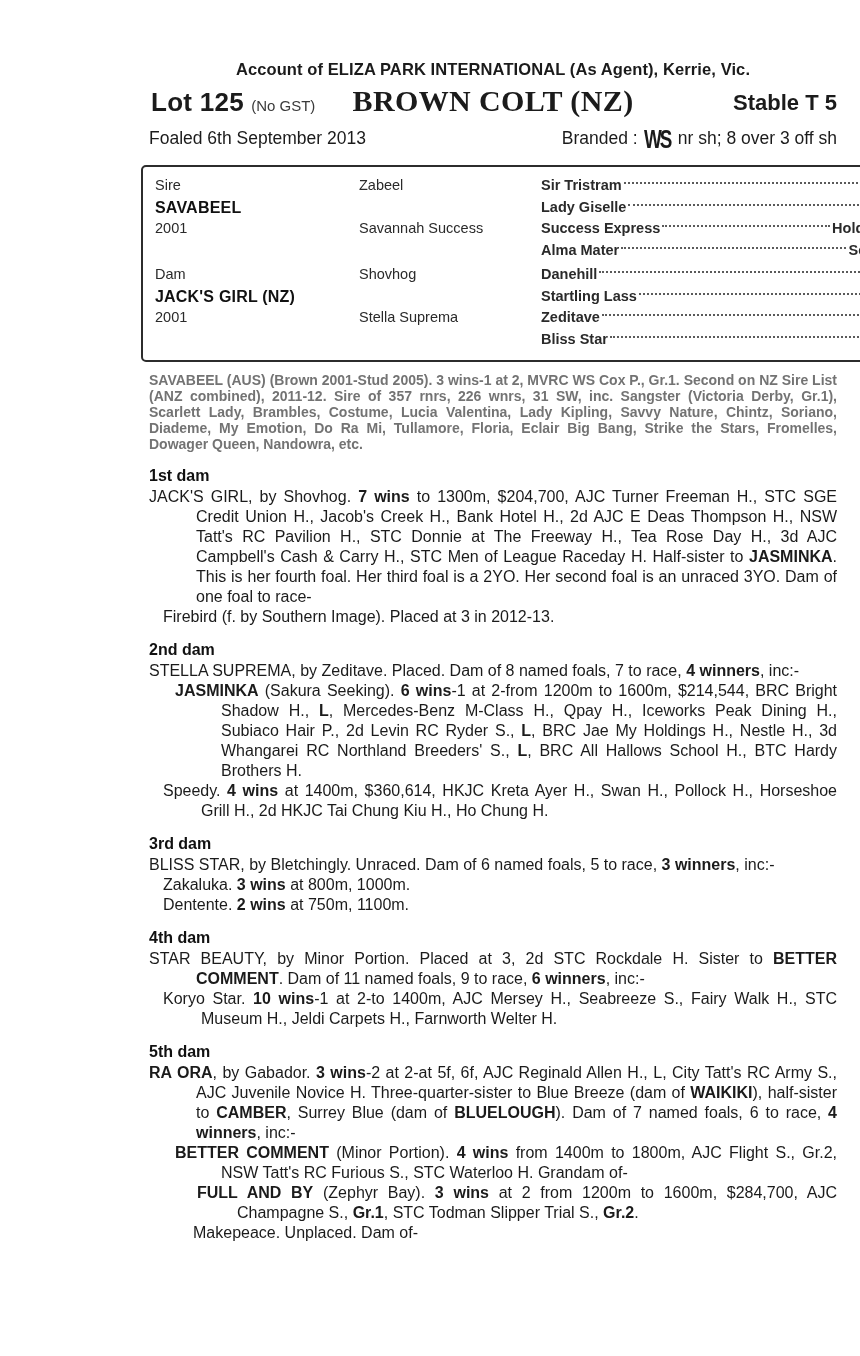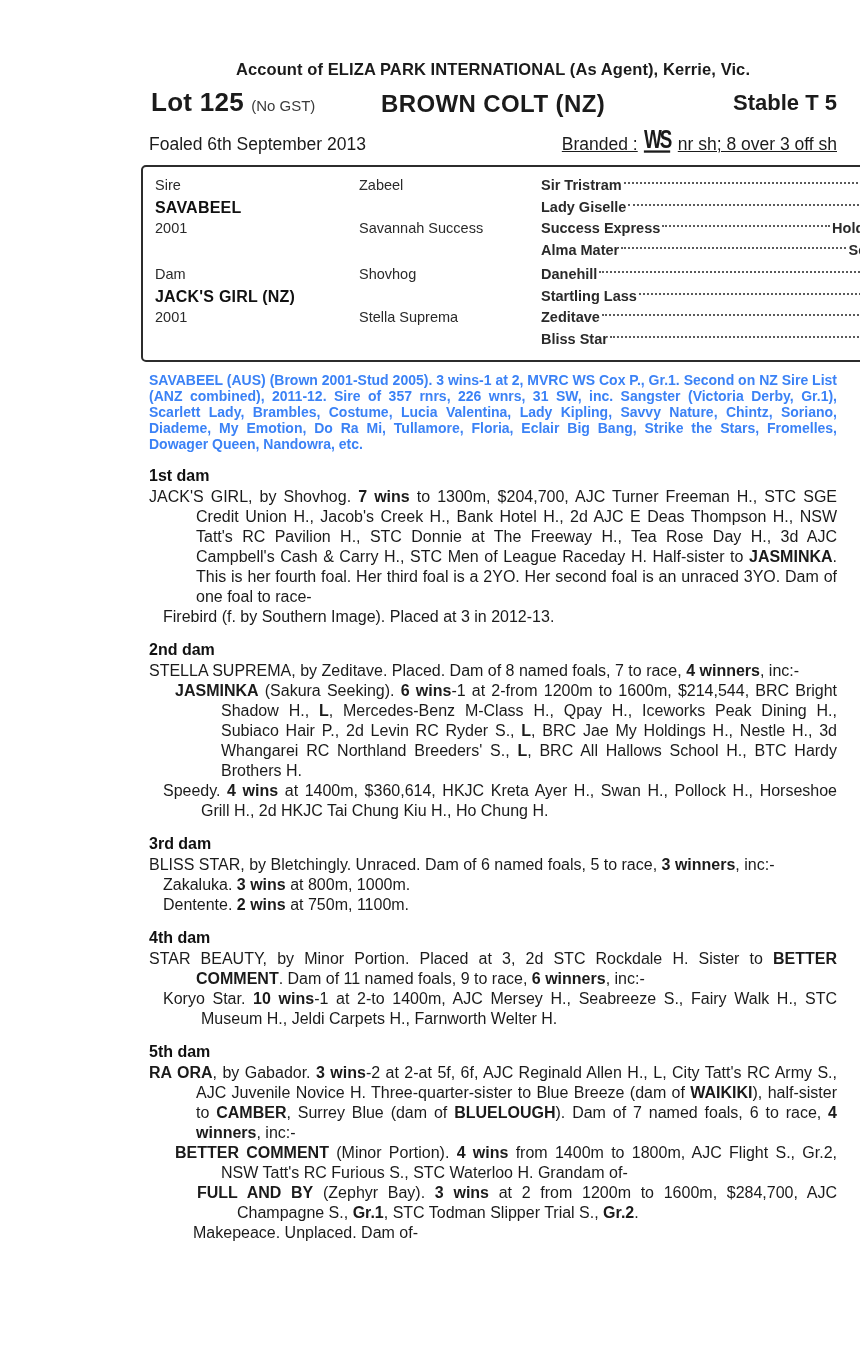--- a/index.html
+++ b/index.html
@@ -14,43 +14,43 @@
   }
   .content { position:absolute; left:113px; top:60px; width:688px;margin-left:36px; }
 
   
   .acct { font-weight:bold; font-size:16.5px; text-align:center; letter-spacing:.1px; }
   .lotrow { position:relative; margin-top:7px; height:32px; }
   .lotleft { position:absolute; left:2px; bottom:0; display:flex; align-items:baseline; }
   .lot { font-weight:800; font-size:26px; letter-spacing:.3px; }
   .nogst { font-size:15px; color:#3a3a3a; margin-left:7px; }
   .colt-title { position:absolute; left:50%; transform:translateX(-50%); bottom:0;
-    font-weight:800; font-size:24px; letter-spacing:.4px; white-space:nowrap; }
+    font-weight:800; font-size:30px; letter-spacing:.4px; white-space:nowrap;font-family:Liberation Serif, serif; }
   .stable { position:absolute; right:0; bottom:2px; font-weight:800; font-size:22px; }
   .foalrow { display:flex; justify-content:space-between; align-items:baseline;
     margin-top:10px; font-size:17.5px; }
-  .branded { display:flex; align-items:flex-end;text-decoration:underline; }
+  .branded { display:flex; align-items:flex-start; }
   .brand-mark { display:inline-block; font-weight:800; font-size:23px;
     letter-spacing:-2.5px; transform:scaleY(1.15) scaleX(.82); transform-origin:center bottom;
     margin:0 5px 0 3px; }
 
   
   .ptable { margin-top:10px; margin-left:-8px; width:835px;
     border:2px solid #2c2c2c; border-radius:5px; padding:8px 28px 10px 12px; }
   .prow { display:grid; grid-template-columns:200px 178px 1fr; column-gap:4px;
     line-height:21.5px; font-size:14.5px; color:#2a2a2a; }
   .prow.damgap { margin-top:3px; }
   .bigname { font-weight:800; font-size:16px; color:#111; letter-spacing:.2px; }
   .pc3 { display:flex; align-items:center; min-width:0;font-weight:bold; }
   .pc3 .nm, .pc3 .sr { white-space:nowrap; line-height:21.5px; }
   .leader { flex:1 1 auto; min-width:8px; border-bottom:2px dotted #5a5a5a; margin:0 2px 5px 2px; }
 
   
   .sire-summary { margin-top:11px; font-weight:bold; font-size:14px; line-height:15.9px;
-    text-align:justify; color:#3b82f6; }
+    text-align:justify; color:#737373; }
 
   
   .sections { margin-top:4px; }
   .sect { margin-top:14px; }
   .sect-h { font-weight:800; font-size:16px; color:#111; margin-bottom:2px; }
   .para { font-size:16px; line-height:20px; text-align:justify; }
   .para .b { font-weight:800; }
   .p-dam { padding-left:47px; text-indent:-47px; }
   .p-n1  { padding-left:72px; text-indent:-46px; }
   .p-s1  { padding-left:52px; text-indent:-38px; }

